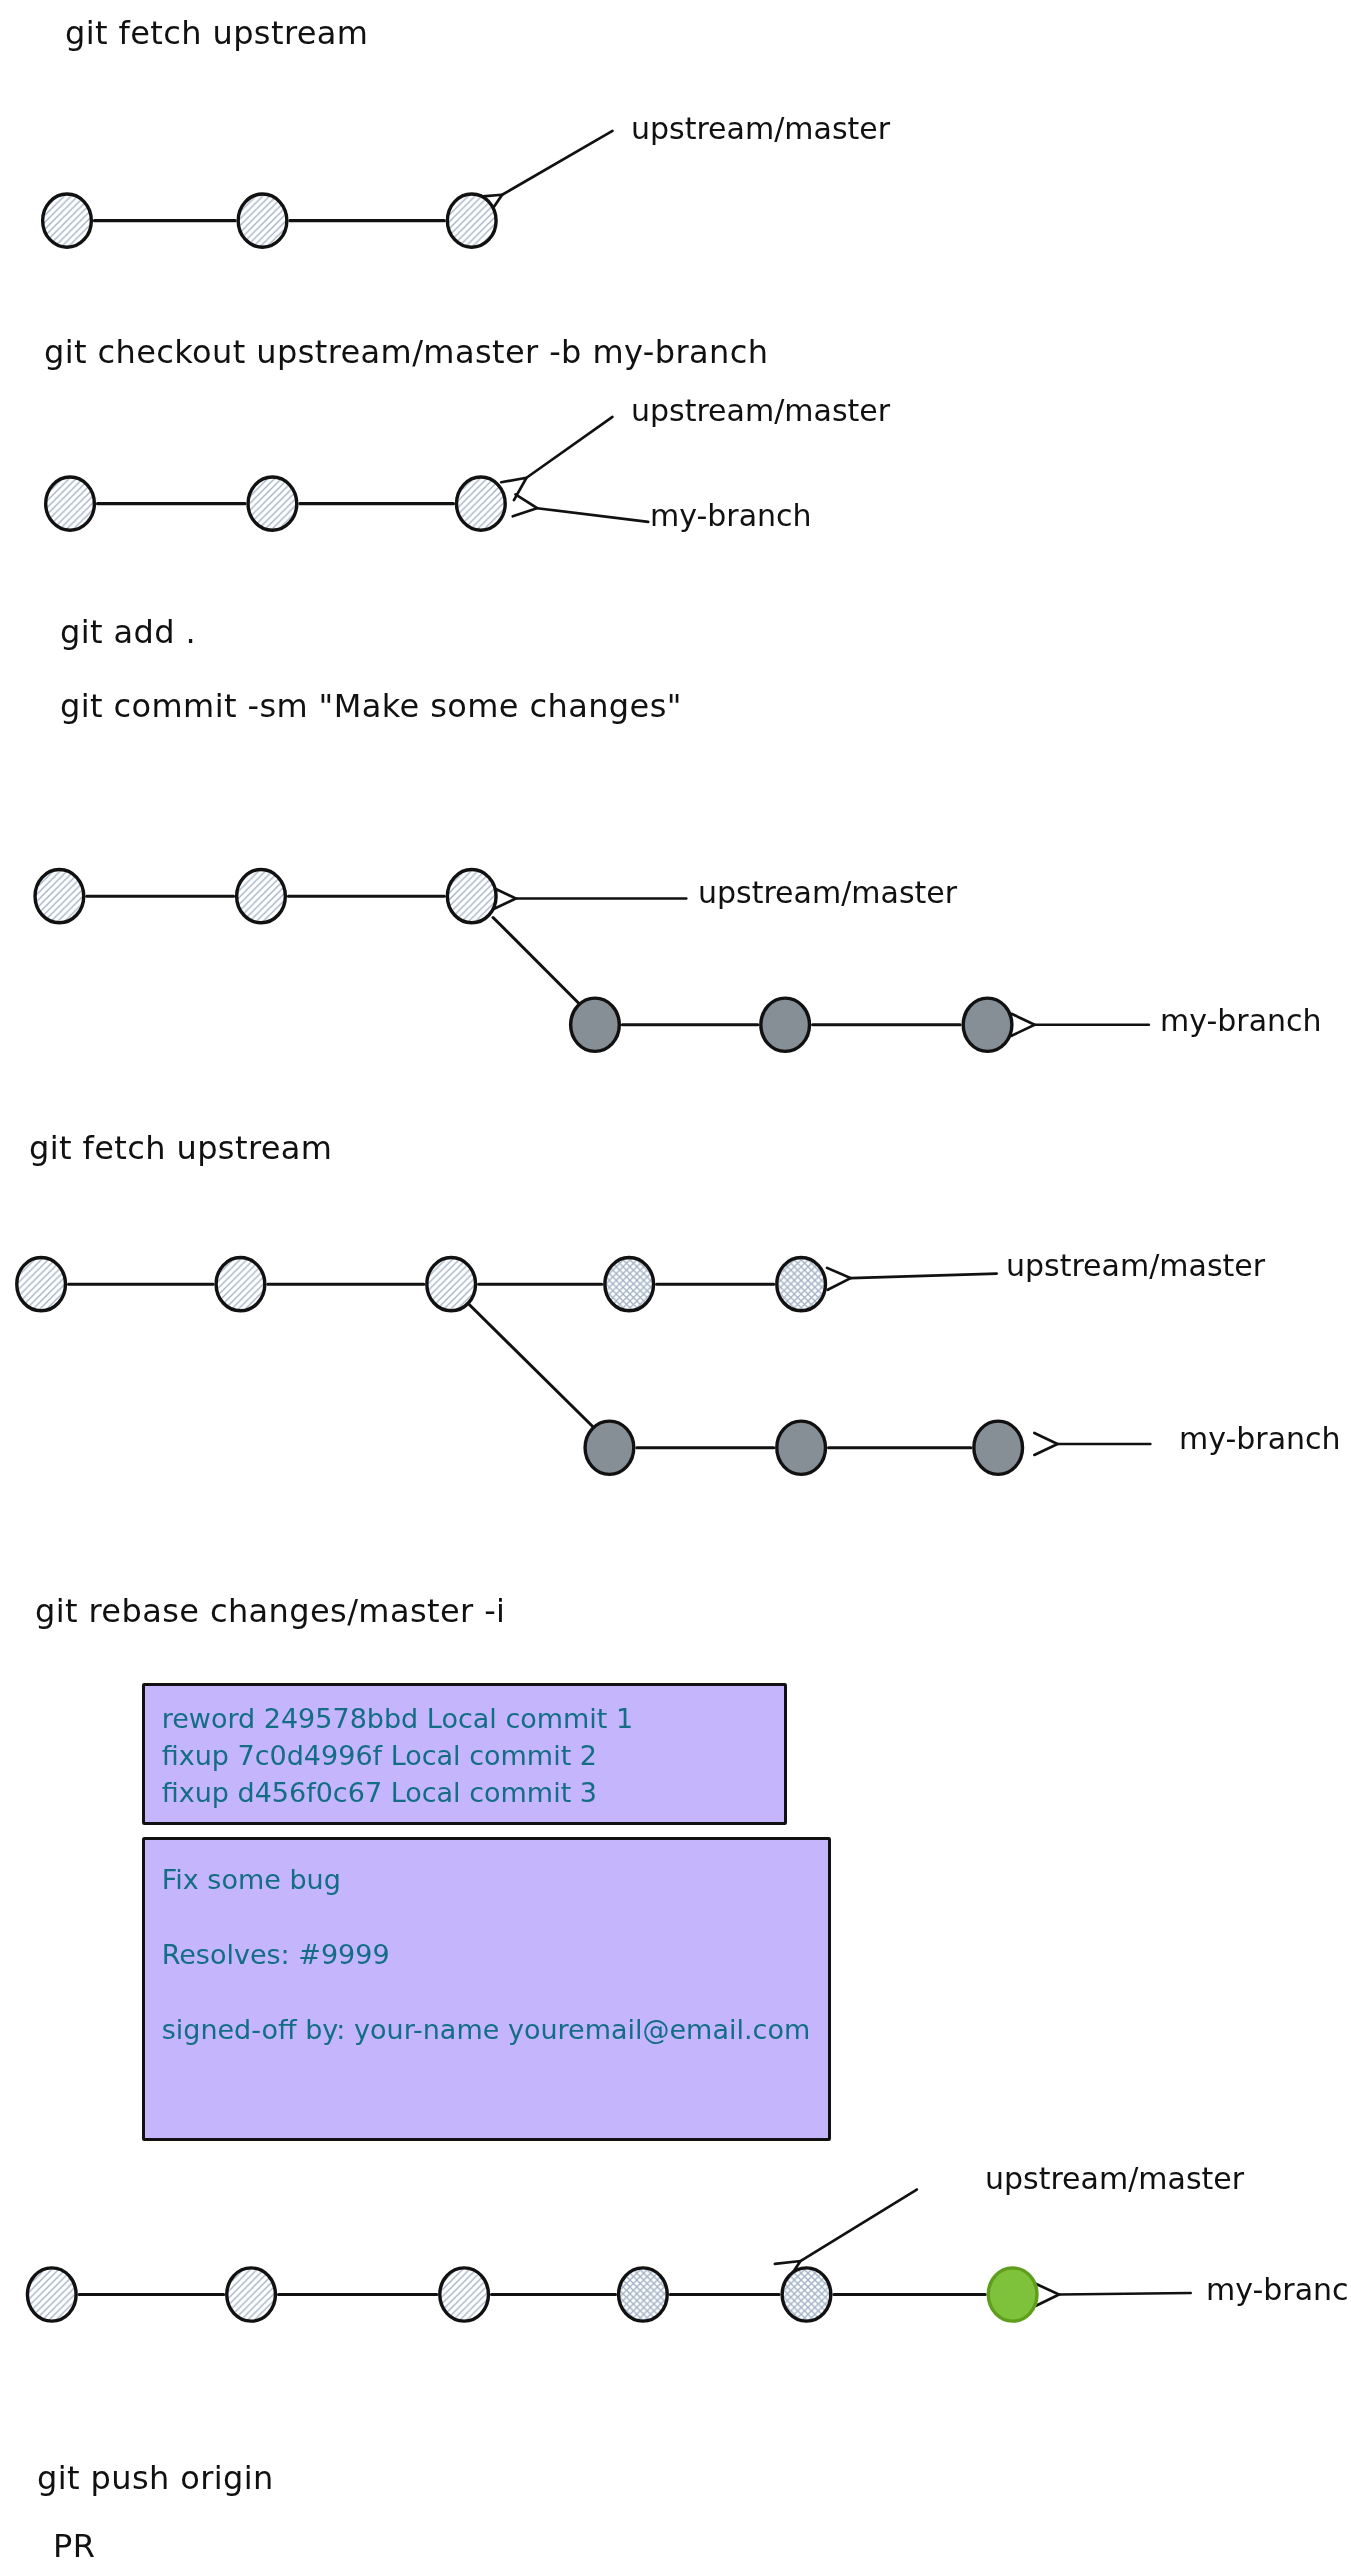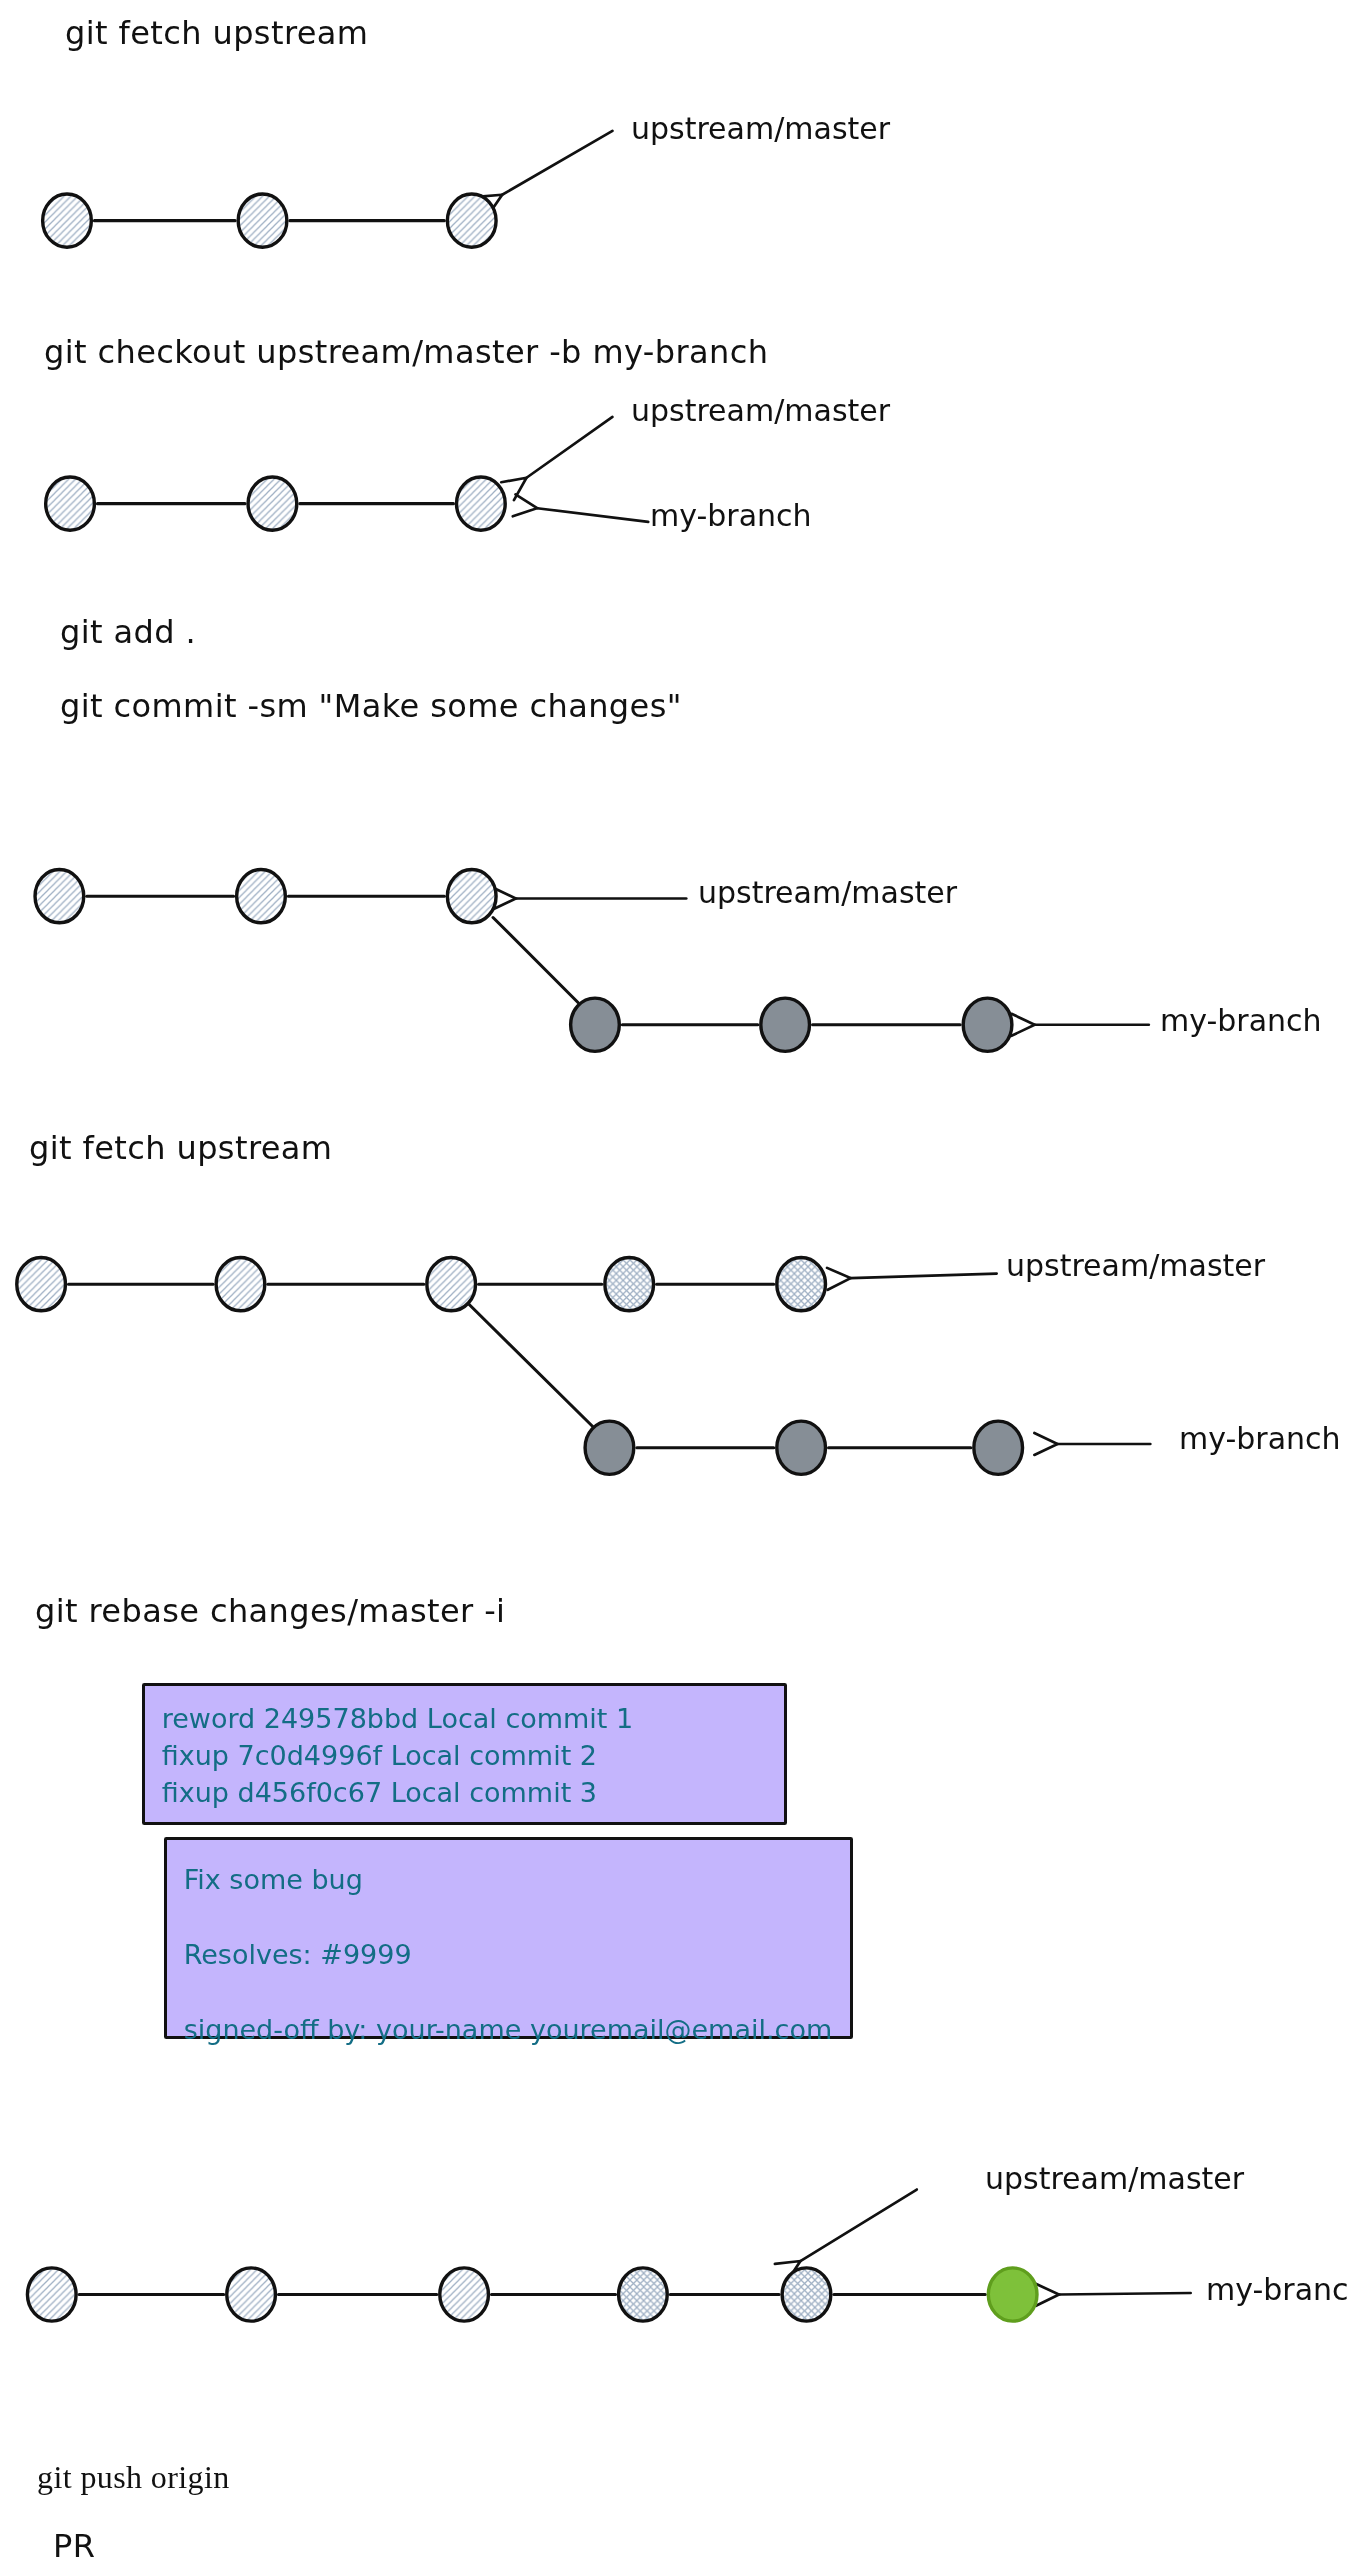--- a/index.html
+++ b/index.html
@@ -141,42 +141,42 @@
         </g>
       </g>
   </svg>
 
   <div class="cmd" style="left:65px;top:13.7px;">git fetch upstream</div>
   <div class="cmd" style="left:44px;top:333px;">git checkout upstream/master -b my-branch</div>
   <div class="cmd" style="left:60px;top:613px;">git add .</div>
   <div class="cmd" style="left:60px;top:687px;">git commit -sm "Make some changes"</div>
   <div class="cmd" style="left:29px;top:1129px;">git fetch upstream</div>
   <div class="cmd" style="left:35px;top:1592px;">git rebase changes/master -i</div>
-  <div class="cmd" style="left:37px;top:2459px;font-family:Liberation Serif, serif;">git push origin</div>
+  <div class="cmd" style="left:37px;top:2459px;">git push origin</div>
   <div class="cmd" style="left:37px;top:2527px;margin-left:16px;">PR</div>
 
   <div class="lbl" style="left:631px;top:111px;">upstream/master</div>
   <div class="lbl" style="left:631px;top:393px;">upstream/master</div>
   <div class="lbl" style="left:650px;top:498px;">my-branch</div>
   <div class="lbl" style="left:698px;top:875px;">upstream/master</div>
   <div class="lbl" style="left:1160px;top:1003px;">my-branch</div>
   <div class="lbl" style="left:1006px;top:1248px;">upstream/master</div>
   <div class="lbl" style="left:1179px;top:1421px;">my-branch</div>
   <div class="lbl" style="left:985px;top:2161px;">upstream/master</div>
   <div class="lbl" style="left:1206px;top:2272px;">my-branch</div>
 
   <div class="box" style="left:142px;top:1683px;width:645px;height:142px;">
     <div class="box-inner">
       <div class="teal todo-line">reword 249578bbd Local commit 1</div>
       <div class="teal todo-line">fixup 7c0d4996f Local commit 2</div>
       <div class="teal todo-line">fixup d456f0c67 Local commit 3</div>
     </div>
   </div>
 
-  <div class="box" style="left:142px;top:1837px;width:689px;height:202px;margin-left:22px;">
+  <div class="box" style="left:142px;top:1837px;width:689px;height:304px;">
     <div class="box-inner" style="padding-top:24px;">
       <div class="teal msg-line">Fix some bug</div>
       <div class="teal msg-line">Resolves: #9999</div>
       <div class="teal msg-line">signed-off by: your-name youremail@email.com</div>
     </div>
   </div>
 
 </div>
 
 

